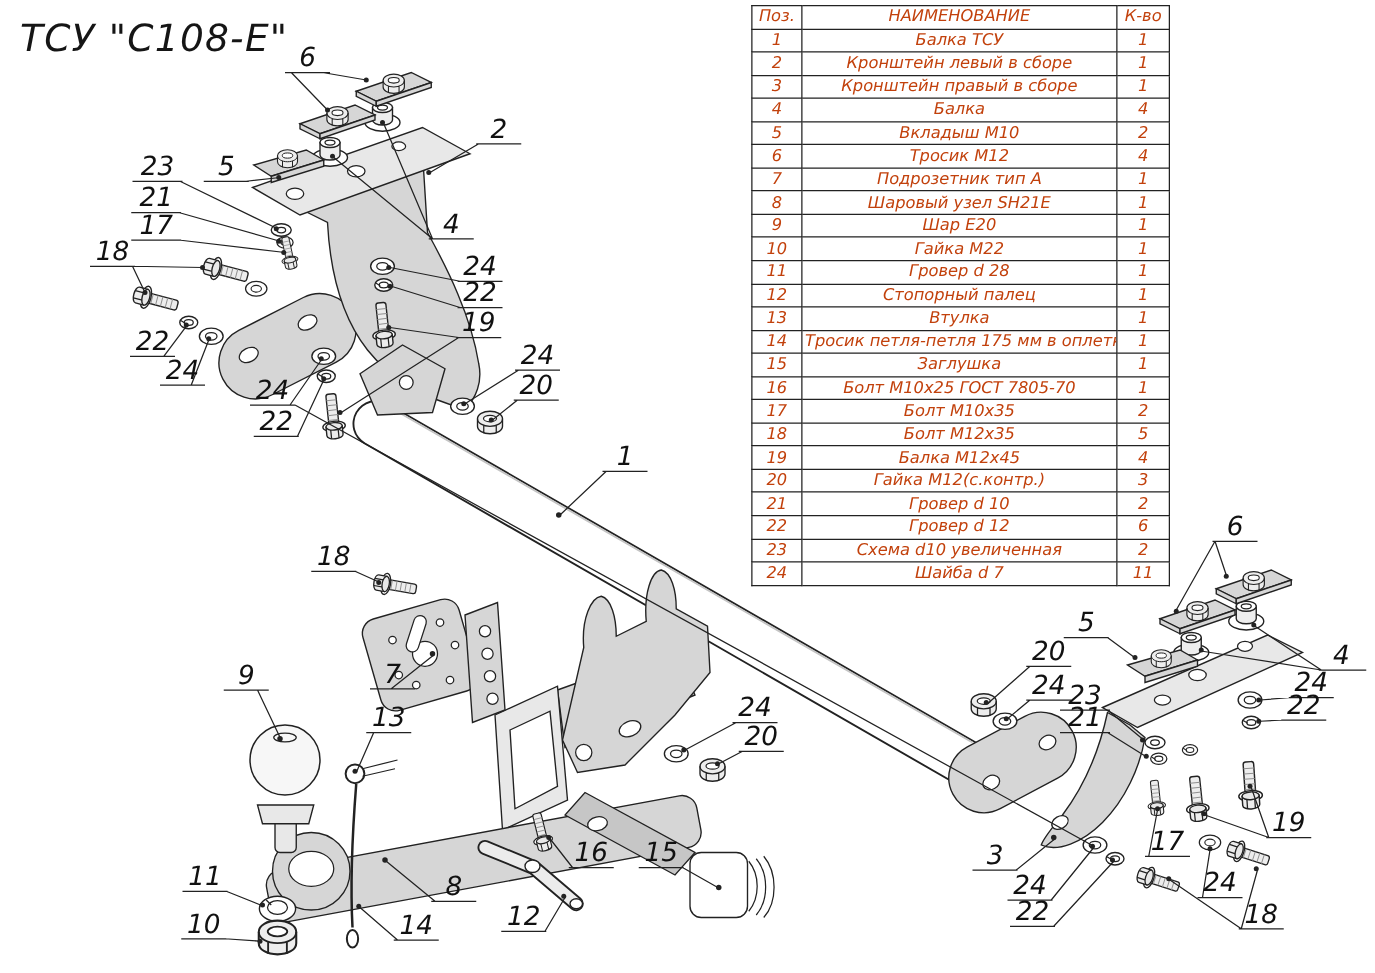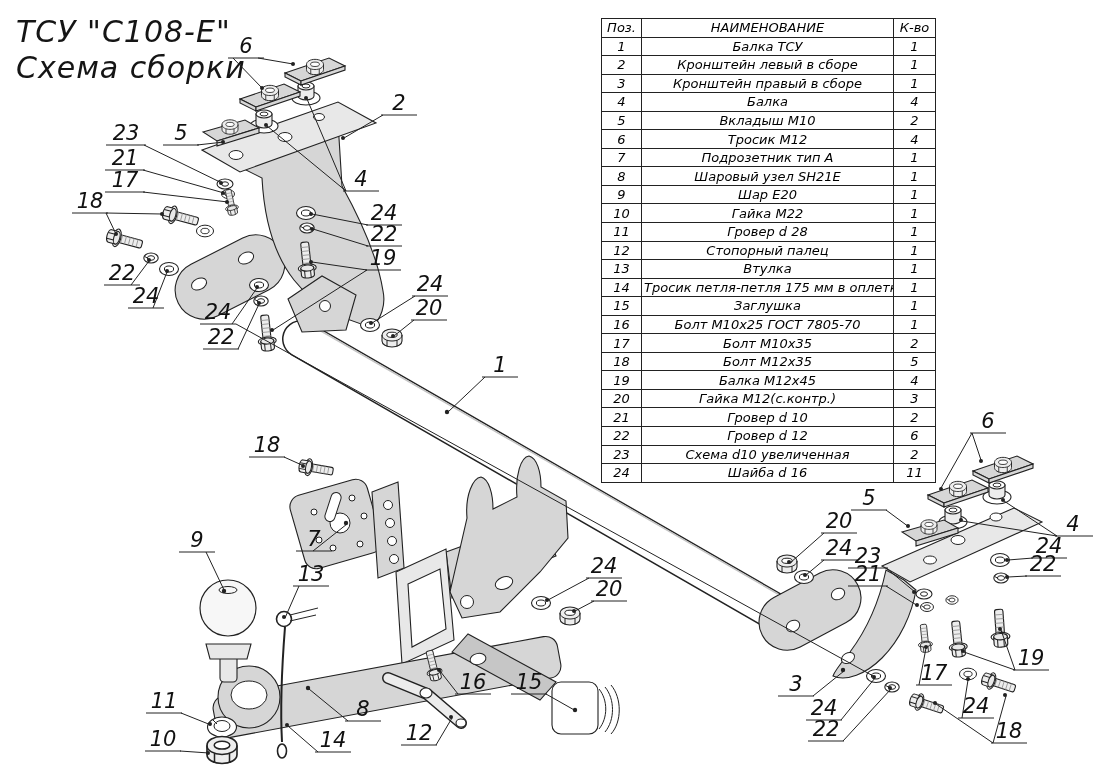--- a/index.html
+++ b/index.html
@@ -2,21 +2,21 @@
 <html><head>
 <meta charset="utf-8">
 <style>
   html,body{margin:0;padding:0;}
   body{width:1100px;height:778px;background:#ffffff;position:relative;overflow:hidden;
        font-family:"DejaVu Sans",sans-serif;}
   .title{position:absolute;left:16px;top:14px;font-style:italic;font-size:30px;line-height:1.2;
          color:#151515;letter-spacing:1px;white-space:nowrap;}
   .tablewrap{position:absolute;left:601px;top:4px;}
   table{border-collapse:collapse;table-layout:fixed;width:334px;font-style:italic;
-        font-size:13px;color:#000000;margin-top:14px;}
+        font-size:13px;color:#c2410c;}
   th,td{border:1px solid #222;height:17.55px;padding:0 2px;text-align:center;overflow:hidden;
         white-space:nowrap;font-weight:normal;}
   svg{position:absolute;left:0;top:0;}
   .pg{fill:#d6d6d6;stroke:#222;stroke-width:1.1}
   .pl{fill:#e8e8e8;stroke:#222;stroke-width:1.1}
   .pgd{fill:#c6c6c6;stroke:#222;stroke-width:1.1}
   .pw{fill:#fff;stroke:#222;stroke-width:1.1}
   .pn{fill:#fff;stroke:#222;stroke-width:1}
   .ps{fill:#ededed;stroke:#222;stroke-width:1.1}
   .pb{fill:#f7f7f7;stroke:#222;stroke-width:1.2}
@@ -31,21 +31,20 @@
   .pin-i{stroke:#ececec;stroke-width:9;stroke-linecap:round;fill:none}
   .ld{stroke:#222;stroke-width:1;fill:none}
   .dt{fill:#222}
   .cn{font-style:italic;font-size:21px;font-family:"DejaVu Sans",sans-serif;fill:#111;text-anchor:middle}
 </style>
 </head>
 <body>
 
 <div class="title">
   <div>ТСУ "С108-Е"</div>
-  <div>Схема сборки</div>
 </div>
 
 <div class="tablewrap">
   <table>
     <colgroup>
         <col style="width:40px">
         <col style="width:252px">
         <col style="width:42px">
       </colgroup>
     <thead>
@@ -166,21 +165,21 @@
           <td>Гровер d 12</td>
           <td>6</td>
         </tr>
         <tr>
           <td>23</td>
           <td>Схема d10 увеличенная</td>
           <td>2</td>
         </tr>
         <tr>
           <td>24</td>
-          <td>Шайба d 16</td>
+          <td>Шайба d 7</td>
           <td>11</td>
         </tr>
       </tbody>
   </table>
 </div>
 
 <svg width="1100" height="778" viewBox="0 0 1100 778">
   <defs>
     <g id="washer">
         <ellipse rx="9.5" ry="6.5" class="pw"></ellipse>

